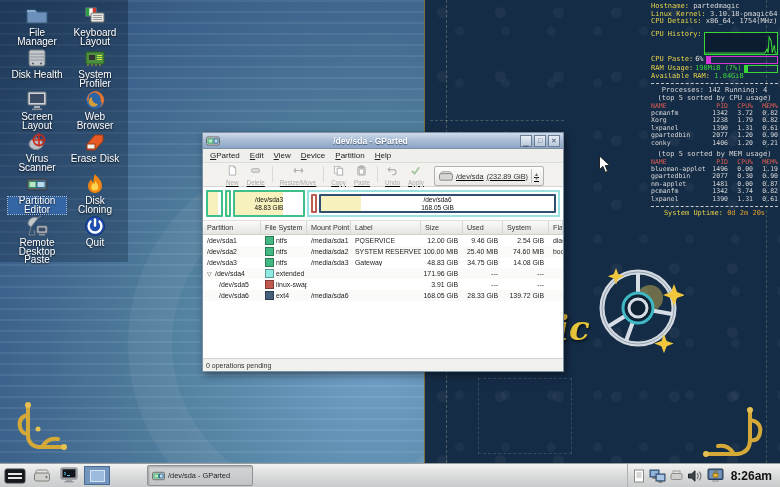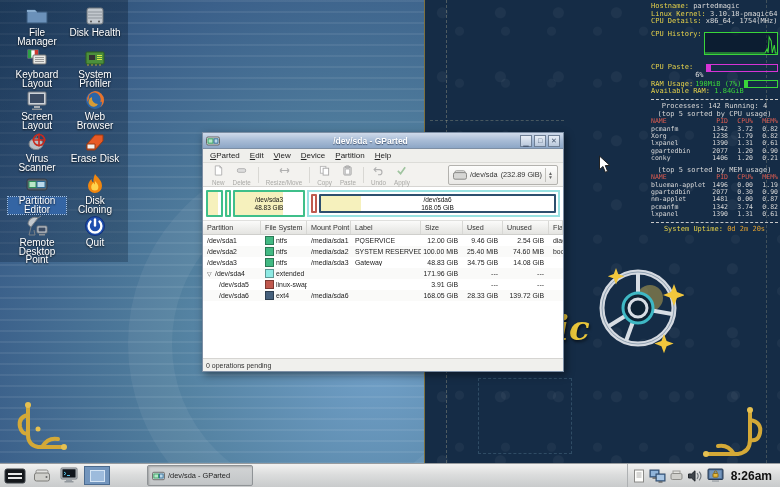--- a/index.html
+++ b/index.html
@@ -43,21 +43,21 @@
   .desk-icon-img svg{width:24px;height:24px;}
   .desk-icon-label{font-size:10px;line-height:8.5px;color:#fff;text-align:center;margin-top:1px;
     text-shadow:0 1px 2px rgba(0,0,0,.85);padding:0 1px;}
   .desk-icon.selected .desk-icon-label{background:#3465a4;color:#fff;outline:1px dotted #9fc0e8;}
 
   
   .conky{position:absolute;right:2px;top:3px;width:127px;z-index:2;
     font-family:"DejaVu Sans Mono",monospace;font-size:7px;line-height:7.6px;color:#d8d8d8;}
   .ck-line{white-space:nowrap;overflow:hidden;}
   .ck-lab{color:#e6d24a;}
-  .ck-val{color:#dcdcdc;margin-top:16px;}
+  .ck-val{color:#dcdcdc;}
   .ck-green{color:#3ad63a;}
   .ck-orange{color:#e0a030;}
   .ck-flex{display:flex;align-items:flex-start;gap:2px;}
   .ck-graph{flex:1;height:21px;border:1px solid #3ad63a;background:rgba(6,18,32,.55);position:relative;margin-top:1px;}
   .ck-graph svg{position:absolute;inset:0;width:100%;height:100%;}
   .ck-barrow{display:flex;align-items:center;gap:2px;margin-top:1px;}
   .ck-bar{flex:1;height:6px;border:1px solid;position:relative;}
   .ck-bar i{display:block;height:100%;}
   .ck-bar.magenta{border-color:#d633d6;}
   .ck-bar.magenta i{background:#d633d6;}
@@ -84,21 +84,21 @@
     text-shadow:0 1px 1px rgba(40,60,90,.8);}
   .tb-btn{width:10px;height:10px;margin-left:2px;border:1px solid #6e7f95;
     background:linear-gradient(180deg,#e8eef6,#b9c8db);position:relative;}
   .tb-btn span{position:absolute;inset:0;display:flex;align-items:center;justify-content:center;
     font-size:7px;line-height:7px;color:#41536b;}
   .tb-min span{align-items:flex-end;}
   .menubar{height:13px;flex:0 0 13px;background:#efefec;border-bottom:1px solid #dcdcd8;
     display:flex;align-items:center;padding:0 2px;}
   .menu-item{font-size:8px;color:#222;padding:0 5px;}
   .toolbar{height:23px;flex:0 0 23px;background:#f3f2ef;border-bottom:1px solid #d6d5d2;
-    display:flex;align-items:center;padding:0 5px;}
+    display:flex;align-items:flex-end;padding:0 19px;text-decoration:underline;}
   .tbtn{display:flex;flex-direction:column;align-items:center;justify-content:center;padding:0 4px;}
   .tbtn svg{width:11px;height:11px;}
   .tbtn .lbl{font-size:6.3px;line-height:6.5px;color:#a9a9a6;margin-top:0px;}
   .tsep{width:1px;height:16px;background:#d9d8d4;margin:0 3px;}
   .devcombo{margin-left:auto;height:18px;display:flex;align-items:center;gap:3px;padding:0 2px 0 4px;
     background:linear-gradient(180deg,#fdfdfc,#e9e8e5);border:1px solid #b3b2ae;border-radius:2px;}
   .devcombo svg{width:14px;height:10px;}
   .dev-text{font-size:7.3px;color:#333;white-space:nowrap;}
   .dev-size{font-size:7.3px;color:#333;white-space:nowrap;}
   .dev-spin{width:9px;height:14px;border-left:1px solid #c2c1bd;display:flex;flex-direction:column;
@@ -222,39 +222,39 @@
   <div class="icons" id="desktop-icons">
       <div class="desk-icon">
         <div class="desk-icon-img"><svg viewBox="0 0 24 24">
             <path d="M2 6h8l2 2h10v11H2z" fill="#6b91ba" stroke="#39587a"></path>
             <path d="M2 6h8l2 2H2z" fill="#88accf"></path>
           </svg></div>
         <div class="desk-icon-label">File Manager</div>
       </div>
       <div class="desk-icon">
         <div class="desk-icon-img"><svg viewBox="0 0 24 24">
-            <rect x="4" y="4" width="16" height="16" rx="2" fill="#c2c8ce" stroke="#6d747b"></rect>
-            <path d="M5 8h14M5 11h14M5 14h14" stroke="#8d949b"></path>
-            <circle cx="8" cy="17.5" r="1" fill="#555"></circle>
-            <circle cx="16" cy="17.5" r="1" fill="#555"></circle>
-          </svg></div>
-        <div class="desk-icon-label">Disk Health</div>
-      </div>
-      <div class="desk-icon">
-        <div class="desk-icon-img"><svg viewBox="0 0 24 24">
             <rect x="3" y="4" width="10" height="8" fill="#fff" stroke="#888"></rect>
             <rect x="3" y="4" width="3.3" height="8" fill="#2d9f45"></rect>
             <rect x="9.7" y="4" width="3.3" height="8" fill="#cf3a2f"></rect>
             <rect x="8" y="9" width="13" height="9" rx="1" fill="#e8e8e4" stroke="#777"></rect>
             <path d="M10 11.5h9M10 13.5h9M10 15.5h9" stroke="#999"></path>
           </svg></div>
         <div class="desk-icon-label">Keyboard Layout</div>
       </div>
       <div class="desk-icon">
         <div class="desk-icon-img"><svg viewBox="0 0 24 24">
+            <rect x="4" y="4" width="16" height="16" rx="2" fill="#c2c8ce" stroke="#6d747b"></rect>
+            <path d="M5 8h14M5 11h14M5 14h14" stroke="#8d949b"></path>
+            <circle cx="8" cy="17.5" r="1" fill="#555"></circle>
+            <circle cx="16" cy="17.5" r="1" fill="#555"></circle>
+          </svg></div>
+        <div class="desk-icon-label">Disk Health</div>
+      </div>
+      <div class="desk-icon">
+        <div class="desk-icon-img"><svg viewBox="0 0 24 24">
             <rect x="3" y="6" width="18" height="12" rx="1" fill="#4c8f3c" stroke="#2c5e1e"></rect>
             <rect x="6" y="9" width="6" height="5" fill="#333"></rect>
             <path d="M14 9.5h5M14 11.5h5M14 13.5h5" stroke="#cfe84a"></path>
             <path d="M5 18v2M9 18v2M13 18v2M17 18v2" stroke="#b9a23a"></path>
           </svg></div>
         <div class="desk-icon-label">System Profiler</div>
       </div>
       <div class="desk-icon">
         <div class="desk-icon-img"><svg viewBox="0 0 24 24">
             <rect x="3" y="4" width="18" height="13" rx="1" fill="#cdd2d8" stroke="#70777e"></rect>
@@ -304,21 +304,21 @@
         <div class="desk-icon-label">Disk Cloning</div>
       </div>
       <div class="desk-icon">
         <div class="desk-icon-img"><svg viewBox="0 0 24 24">
             <path d="M3 10a7 7 0 0110-6l-7 9a7 7 0 01-3-3z" fill="#c2c8ce" stroke="#7b8187"></path>
             <path d="M13 4l3-2M6 13l-2 8h6l-1-5" stroke="#7b8187" fill="none"></path>
             <rect x="12" y="12" width="10" height="7" rx="1" fill="#cdd2d8" stroke="#70777e"></rect>
             <rect x="13.5" y="13.5" width="7" height="4" fill="#3b4b63"></rect>
             <rect x="14" y="20" width="6" height="1.5" fill="#8b9197"></rect>
           </svg></div>
-        <div class="desk-icon-label">Remote Desktop Point</div>
+        <div class="desk-icon-label">Remote Desktop Paste</div>
       </div>
       <div class="desk-icon">
         <div class="desk-icon-img"><svg viewBox="0 0 24 24">
             <circle cx="12" cy="12" r="9.5" fill="#1f4fae" stroke="#12307a"></circle>
             <path d="M12 5.5v6" stroke="#fff" stroke-width="2.4" stroke-linecap="round"></path>
             <path d="M7.5 7.5a6.4 6.4 0 109 0" fill="none" stroke="#fff" stroke-width="2.4" stroke-linecap="round"></path>
           </svg></div>
         <div class="desk-icon-label">Quit</div>
       </div>
     </div>
@@ -549,21 +549,21 @@
           </div>
         </div>
       </div>
     <div class="thead" id="table-head">
         <span class="th c-part">Partition</span>
         <span class="th c-fs">File System</span>
         <span class="th c-mount">Mount Point</span>
         <span class="th c-label">Label</span>
         <span class="th c-size">Size</span>
         <span class="th c-used">Used</span>
-        <span class="th c-unused">Unused</span>
+        <span class="th c-unused">System</span>
         <span class="th c-flags">Flags</span>
       </div>
     <div class="trows" id="table-rows">
         <div class="trow">
           <span class="td c-part"><span>/dev/sda1</span></span>
           <span class="td c-fs">
             <span class="fs-swatch" style="background: rgb(66, 185, 131);"></span>
             <span>ntfs</span>
           </span>
           <span class="td c-mount">/media/sda1</span>

